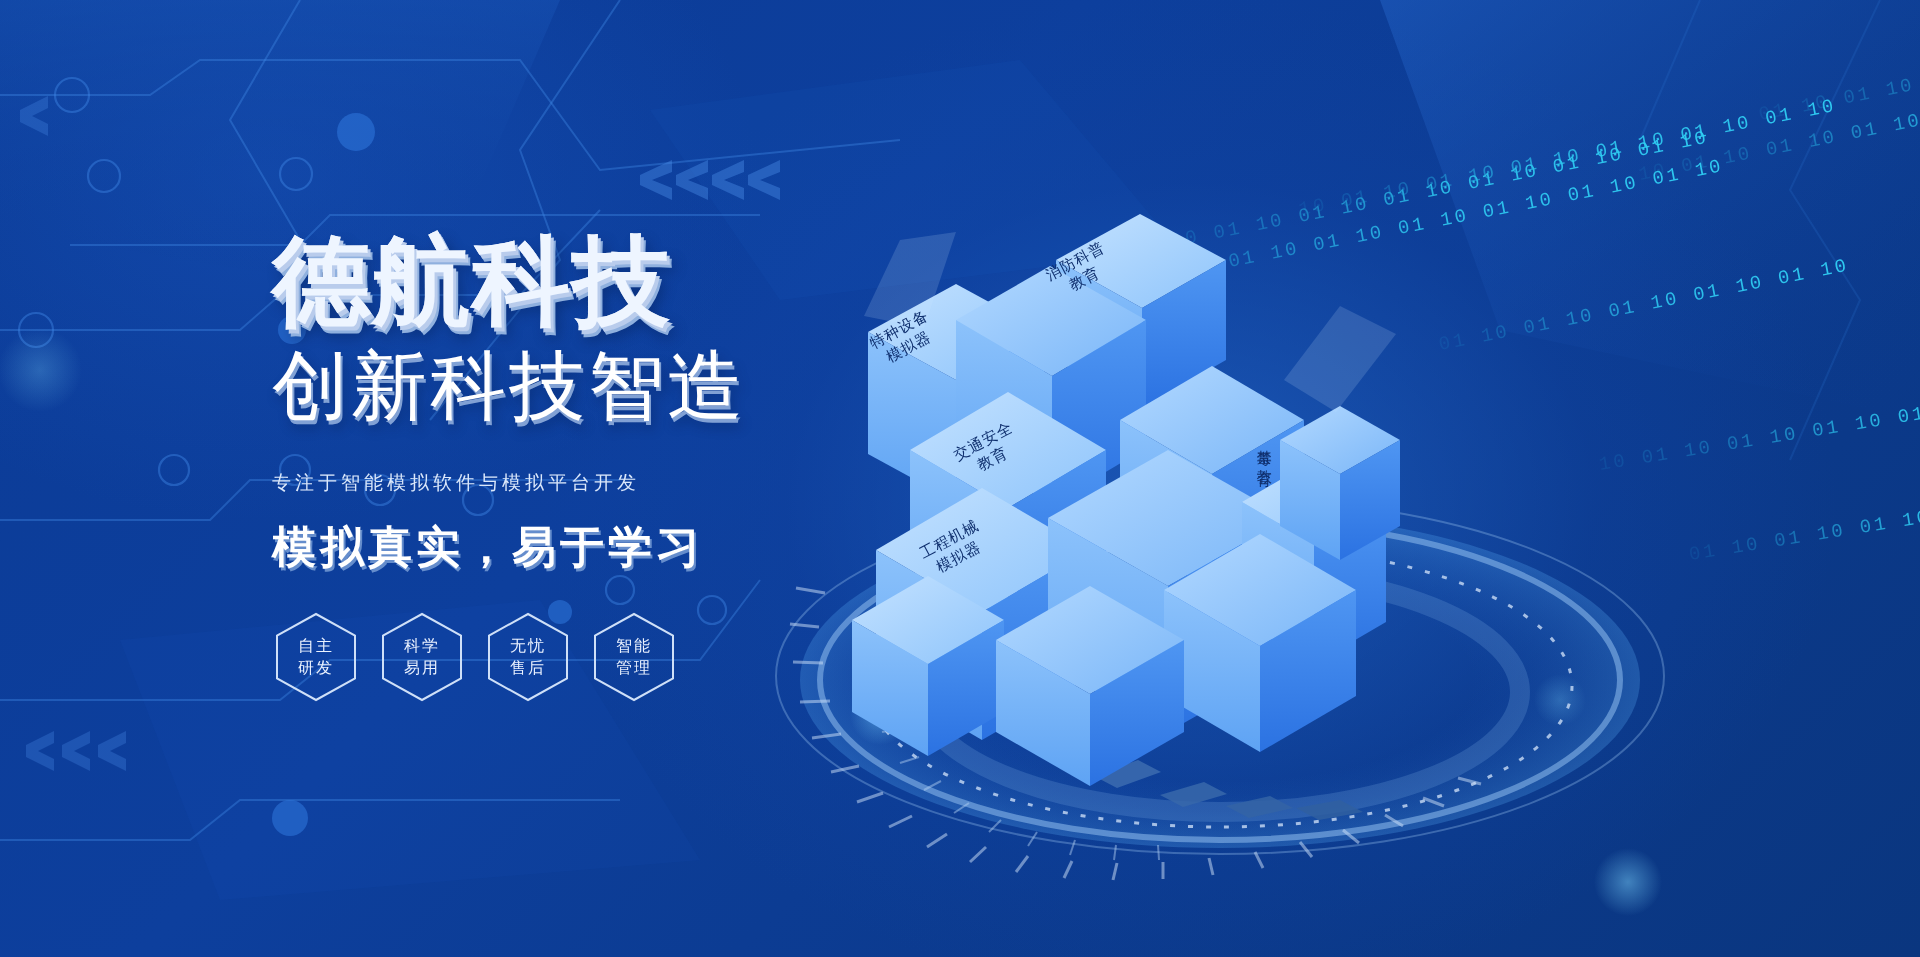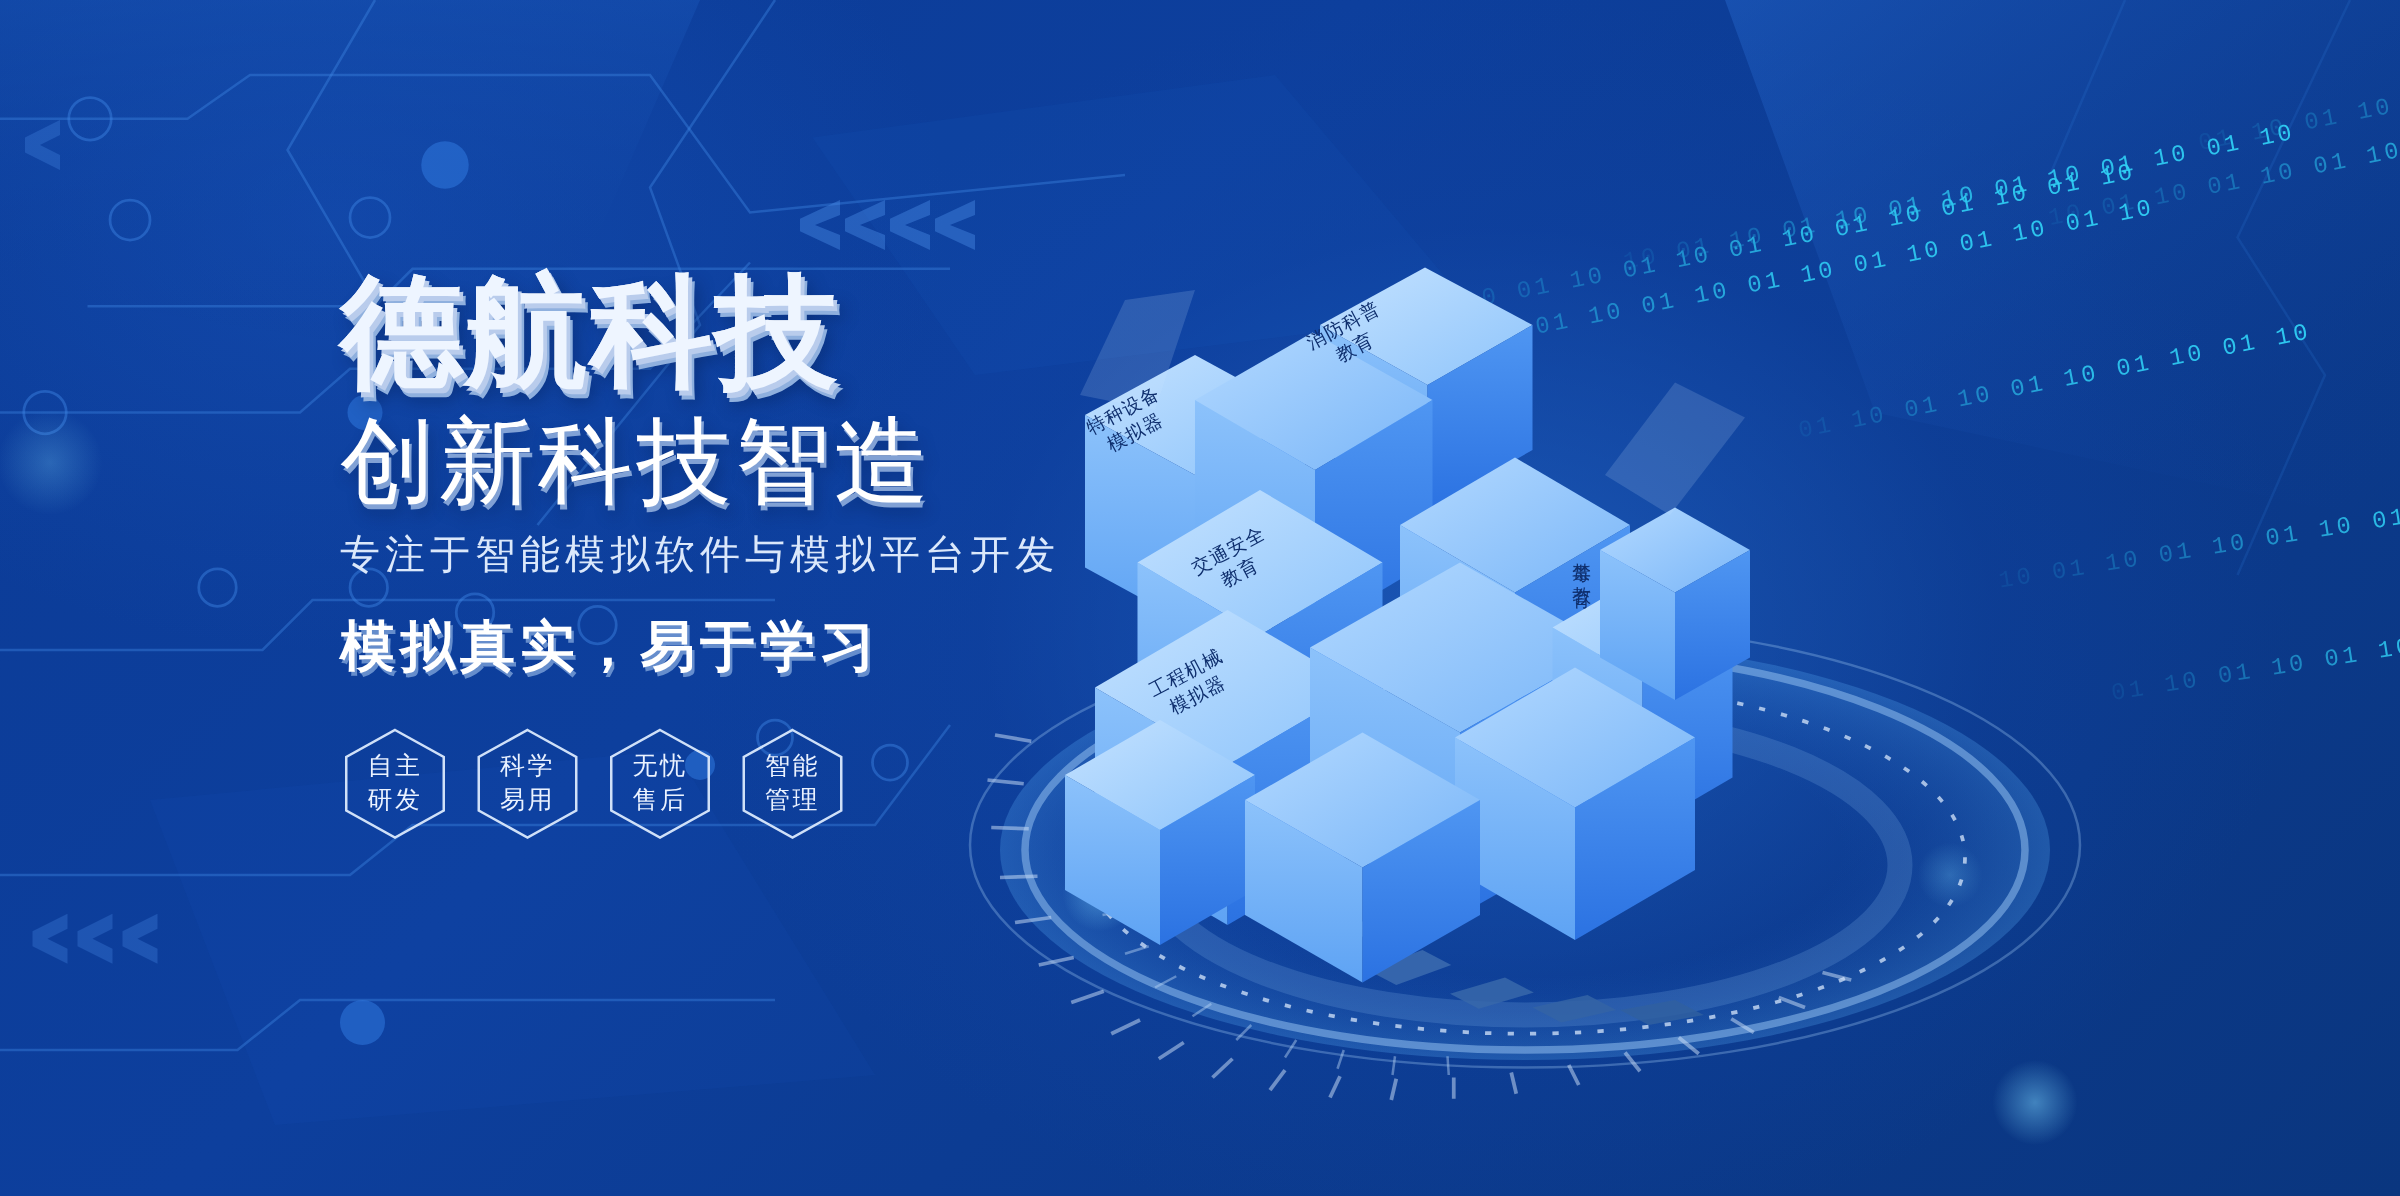--- a/index.html
+++ b/index.html
@@ -16,59 +16,59 @@
       radial-gradient(ellipse 700px 500px at 14% 18%, rgba(25,85,190,0.45) 0%, rgba(12,60,150,0) 70%),
       linear-gradient(135deg,#0b3b96 0%,#0d3f9d 38%,#0a367f 100%);
     overflow:hidden;
   }
 
   
   .bg-svg { position:absolute; inset:0; width:1920px; height:957px; }
 
   
   .left-col {
-    position:absolute; left:272px; top:216px; width:640px;
+    position:absolute; left:272px; top:232px; width:640px;
   }
   .brand-title {
     font-size:98px; font-weight:bold; letter-spacing:2px;
     line-height:1.0; color:#eef5ff;
     text-shadow:
       3px 4px 0 #b9ccec,
       5px 7px 0 #8fb0de,
       7px 10px 14px rgba(4,24,70,0.45);
     background:linear-gradient(180deg,#ffffff 0%,#ffffff 55%,#cfe0f6 100%);
     -webkit-background-clip:text; background-clip:text;
     display:inline-block;
   }
   .brand-slogan {
     margin-top:16px;
     font-size:76px; font-weight:normal; letter-spacing:3px;
     line-height:1.05; color:#ffffff;
     text-shadow:2px 4px 0 rgba(150,180,225,0.85), 4px 8px 12px rgba(4,24,70,0.4);
   }
   .desc {
-    margin-top:12px;
-    font-size:32px; letter-spacing:4px; color:#dbe8fb; font-weight:400;
+    margin-top:44px;
+    font-size:19px; letter-spacing:4px; color:#dbe8fb; font-weight:400;
   }
   .tagline {
     margin-top:22px;
     font-size:44px; font-weight:bold; letter-spacing:4px; color:#ffffff;
     text-shadow:2px 3px 0 rgba(140,175,225,0.7);
   }
 
   
   .badges { margin-top:34px; display:flex; gap:18px; }
   .badge {
     position:relative; width:88px; height:92px;
     display:flex; align-items:center; justify-content:center;
   }
   .badge svg { position:absolute; inset:0; }
   .badge .badge-text {
     position:relative; z-index:2;
-    font-size:20px; line-height:1.35; letter-spacing:2px;
+    font-size:16px; line-height:1.35; letter-spacing:2px;
     color:#eaf2ff; text-align:center; font-weight:400;
   }
   .badge .badge-text span { display:block; }
 
   
   .illus { position:absolute; left:760px; top:120px; width:1160px; height:837px; }
   .illus svg { position:absolute; inset:0; }
 
   .cube-label {
     position:absolute; color:#0f2f6e; font-size:15px; line-height:1.35;

